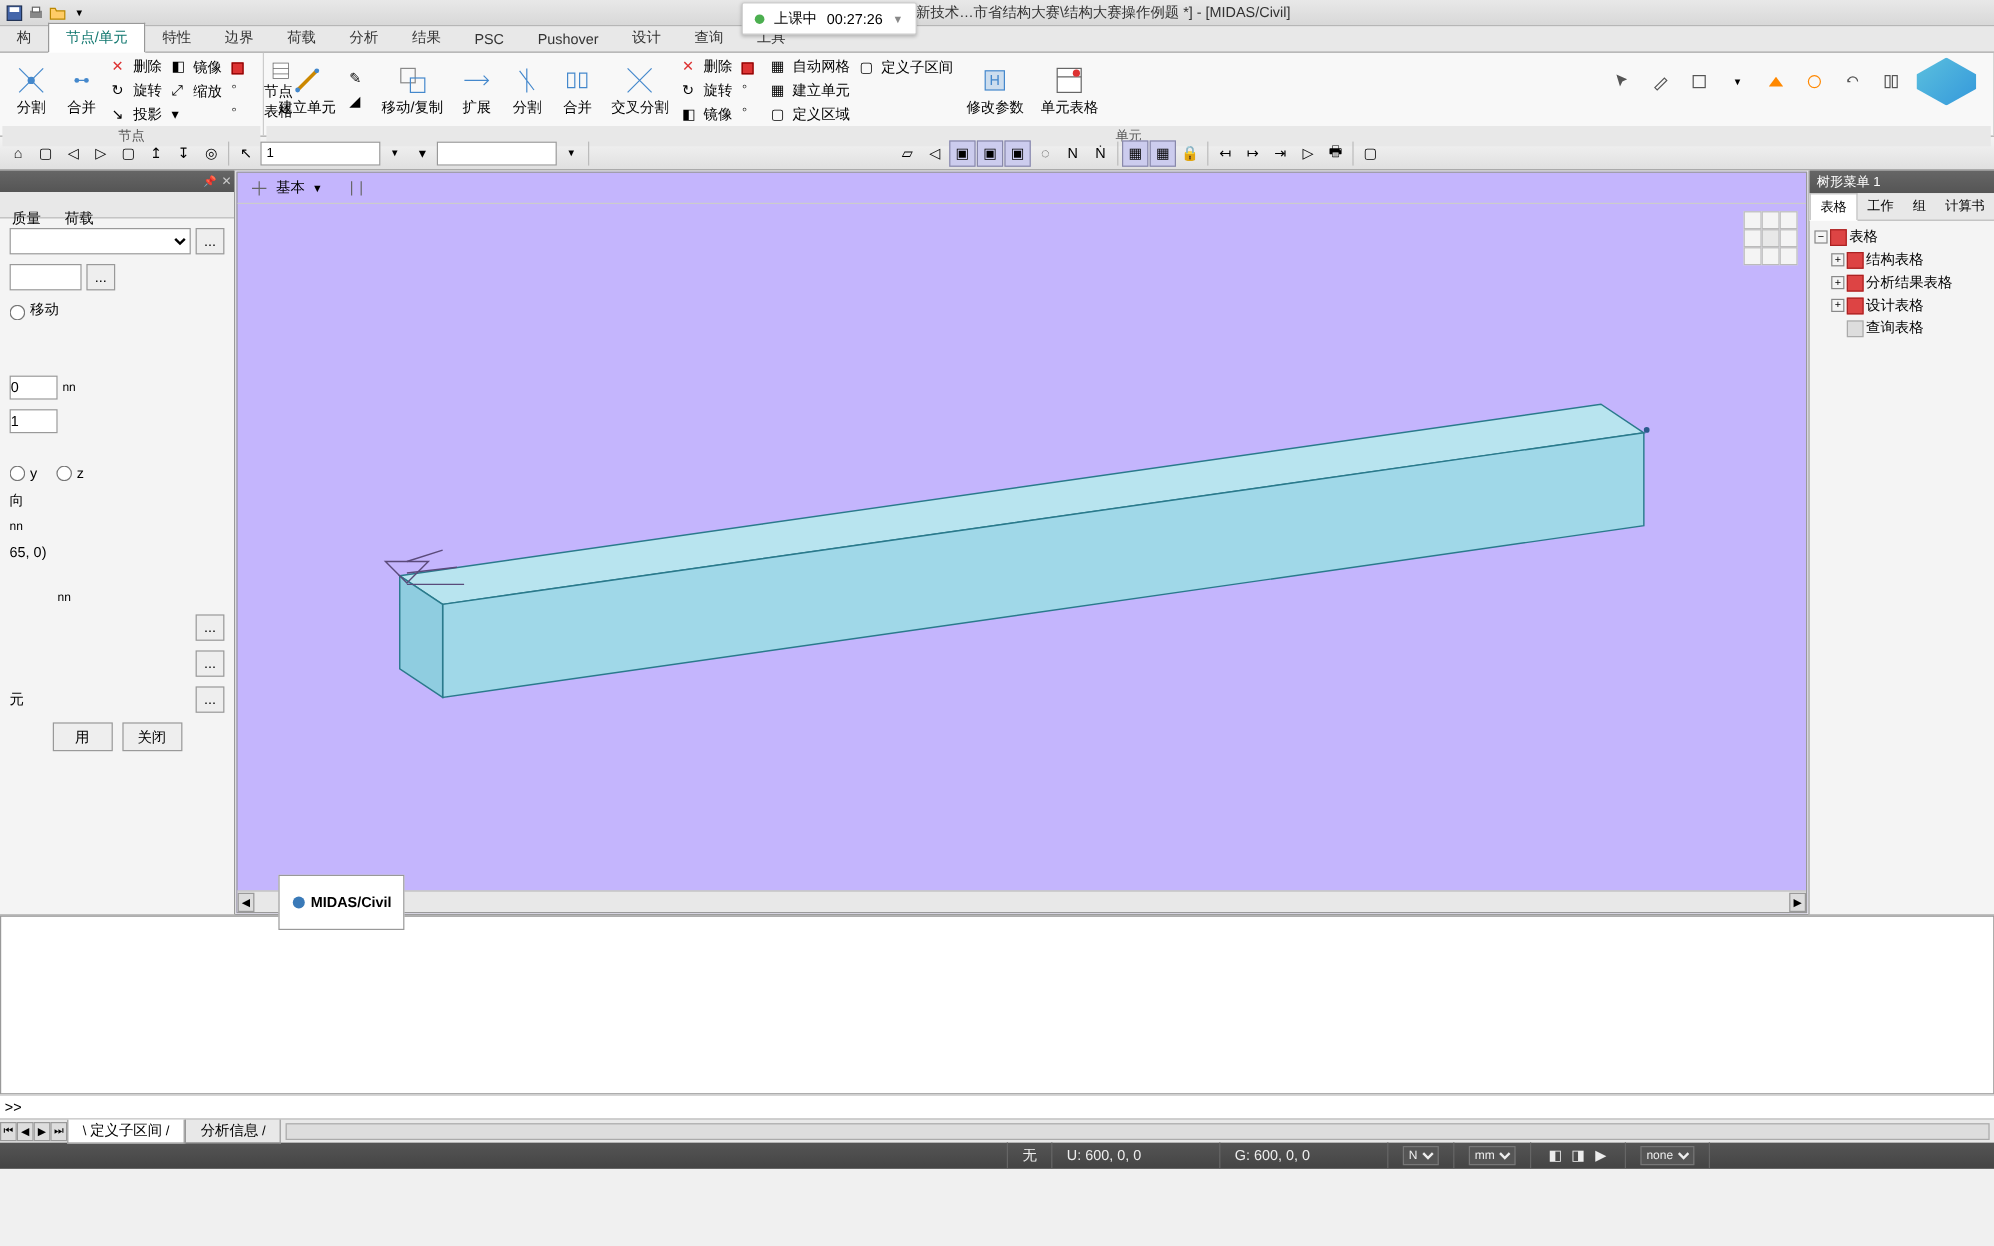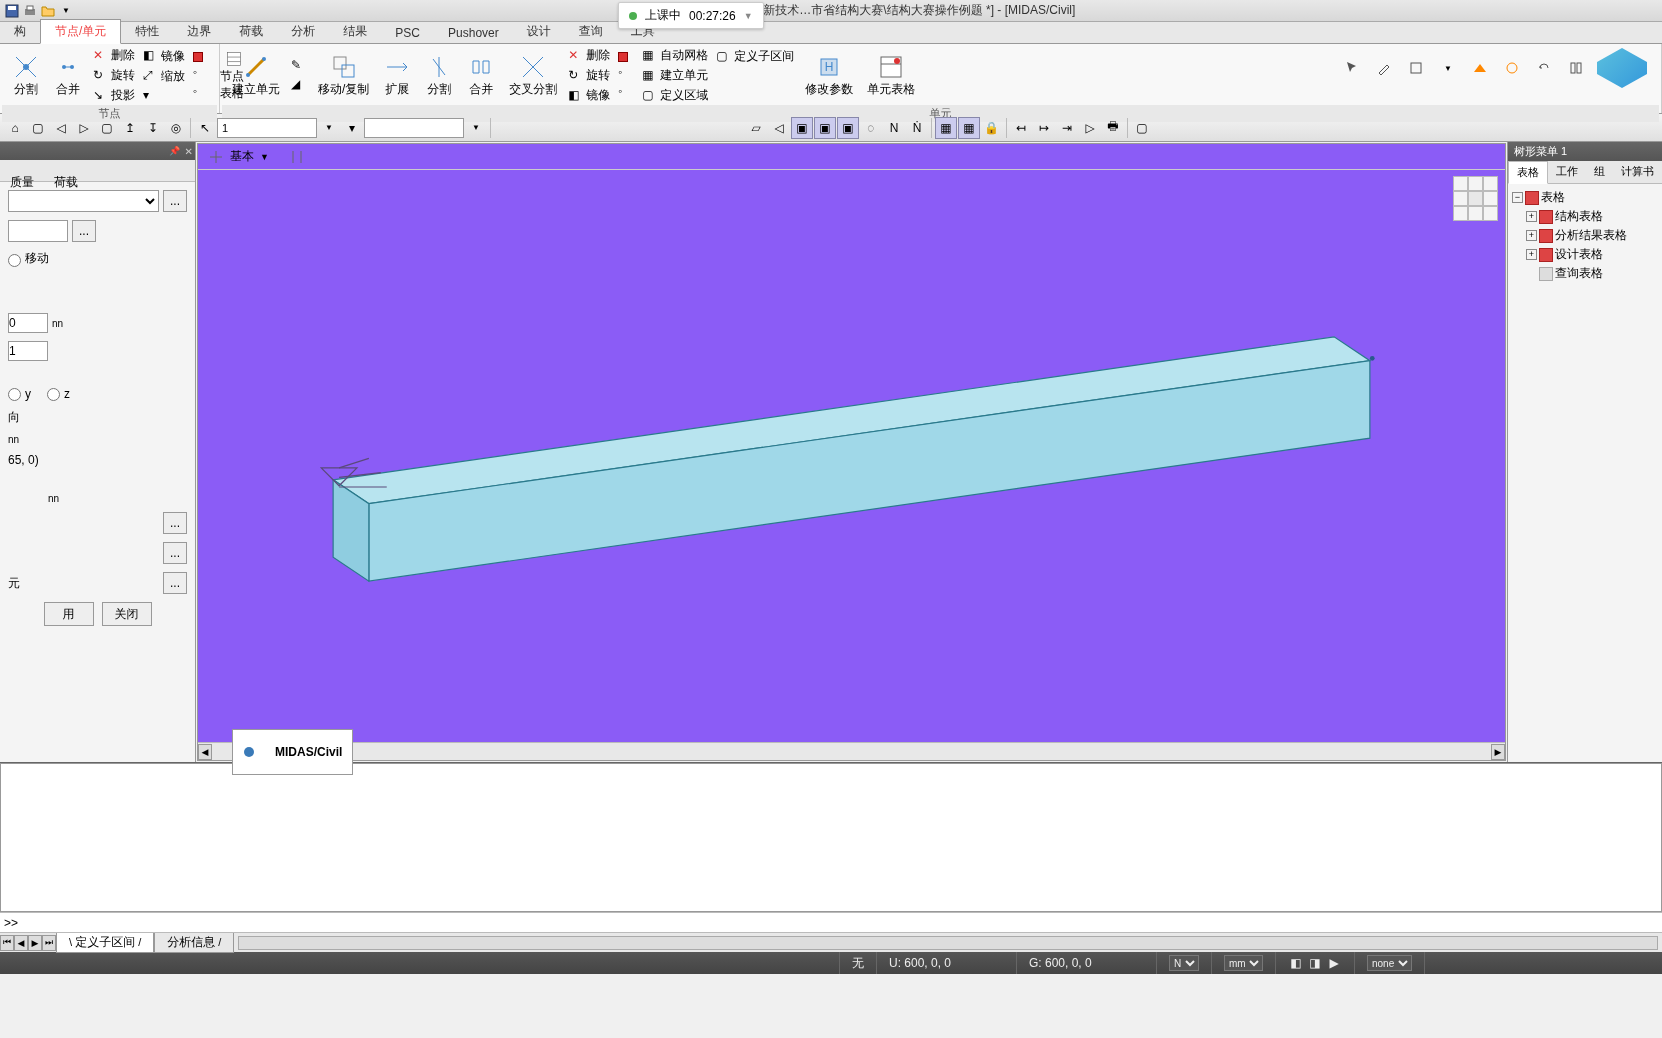--- a/index.html
+++ b/index.html
@@ -5,21 +5,21 @@
 *{box-sizing:border-box;margin:0;padding:0;font-family:"Microsoft YaHei",SimSun,sans-serif;font-size:12px;user-select:none}
 body{background:#f0f0f0;width:1662px;height:1038px;overflow:hidden;position:relative}
 .titlebar{height:22px;background:linear-gradient(#e8e8e8,#d8d8d8);display:flex;align-items:center;border-bottom:1px solid #aaa}
 .qat{display:flex;align-items:center;padding:0 4px;gap:2px}
 .qat-btn{width:16px;height:16px;display:flex;align-items:center;justify-content:center;cursor:pointer}
 .title-text{flex:1;text-align:center;color:#333;font-size:12px}
 .rec-overlay{position:absolute;top:2px;left:618px;background:#fff;border:1px solid #ccc;padding:4px 10px;display:flex;align-items:center;gap:8px;z-index:100;border-radius:2px;box-shadow:0 1px 3px rgba(0,0,0,.2)}
 .rec-dot{width:8px;height:8px;background:#4caf50;border-radius:50%}
 .ribbon-tabs{height:22px;background:#e8e8e8;display:flex;align-items:flex-end;border-bottom:1px solid #999}
 .rtab{padding:3px 14px;color:#333;cursor:pointer;font-size:12px}
-.rtab.active{background:#fff;border:1px solid #999;border-bottom:1px solid #fff;margin-bottom:-1px;color:#ef4444}
+.rtab.active{background:#fff;border:1px solid #999;border-bottom:1px solid #fff;margin-bottom:-1px;color:#0f766e}
 .ribbon{height:70px;background:#f8f8f8;display:flex;border-bottom:1px solid #999}
 .rgrp{display:flex;flex-direction:column;border-right:1px solid #ccc;padding:2px}
 .rgrp-body{flex:1;display:flex;align-items:center;padding:0 4px;gap:2px}
 .rgrp-label{text-align:center;font-size:11px;color:#555;background:#e8e8e8;padding:1px}
 .rbtn-col{display:flex;flex-direction:column;gap:1px}
 .rbtn-sm{display:flex;align-items:center;gap:2px;padding:1px 3px;cursor:pointer;font-size:11px;white-space:nowrap}
 .rbtn-lg{display:flex;flex-direction:column;align-items:center;justify-content:center;padding:2px 6px;cursor:pointer;height:56px}
 .ico16{width:16px;height:16px;display:inline-block}
 .ico32{width:28px;height:28px}
 .tb-red{width:10px;height:10px;background:#d33;border:1px solid #800}
@@ -38,28 +38,28 @@
 .lp-tabs{height:22px;display:flex;border-bottom:1px solid #bbb;background:#e8e8e8}
 .lp-tab{padding:14px 10px;cursor:pointer;font-size:12px}
 .lp-body{flex:1;padding:8px;display:flex;flex-direction:column;gap:8px}
 .lp-row{display:flex;align-items:center;gap:4px}
 .lp-sel{flex:1;height:22px;border:1px solid #999;background:#fff}
 .lp-dots{width:24px;height:22px;border:1px solid #999;background:#eee;cursor:pointer;text-align:center;line-height:18px}
 .lp-radio{display:flex;align-items:flex-end;gap:4px}
 .lp-num{width:40px;height:20px;border:1px solid #999}
 .lp-btn{width:50px;height:24px;border:1px solid #999;background:#eee;cursor:pointer}
 .lp-btns{display:flex;gap:8px;justify-content:center}
-.viewport{flex:1;background:#8b5cf6;position:relative;border:1px solid #999;margin:1px}
+.viewport{flex:1;background:#c4b5fd;position:relative;border:1px solid #999;margin:1px}
 .vp-head{height:26px;display:flex;align-items:center;gap:6px;padding:0 10px;border-bottom:1px solid #ccc}
 .vp-canvas{position:absolute;top:26px;left:0;right:0;bottom:18px}
 .viewcube{position:absolute;right:6px;top:6px;width:46px;height:46px}
 .vc-cell{position:absolute;width:15px;height:15px;border:1px solid #bbb;background:#f4f4f4;cursor:pointer}
 .vp-tabbar{position:absolute;bottom:0;left:0;right:0;height:18px;background:#e8e8e8;border-top:1px solid #bbb;display:flex;align-items:center}
 .vp-scroll-btn{width:14px;height:16px;border:1px solid #999;background:#ddd;cursor:pointer;display:flex;align-items:center;justify-content:center;font-size:9px}
-.vp-doctab{padding:15px 10px;background:#fff;border:1px solid #999;display:flex;align-items:center;gap:20px;font-size:11px;font-weight:bold}
+.vp-doctab{padding:15px 10px;background:#fff;border:1px solid #999;display:flex;align-items:center;gap:4px;font-size:11px;font-weight:bold}
 .right-panel{width:155px;background:#f4f4f4;border-left:1px solid #999;display:flex;flex-direction:column}
 .rp-title{background:linear-gradient(#666,#555);color:#fff;padding:2px 6px;font-size:11px}
 .rp-tabs{display:flex;background:#e8e8e8;border-bottom:1px solid #bbb}
 .rp-tab{padding:3px 8px;font-size:11px;cursor:pointer}
 .rp-tab.active{background:#fff;border:1px solid #bbb;border-bottom:1px solid #fff;margin-bottom:-1px}
 .tree{padding:4px;font-size:12px}
 .tree-item{display:flex;align-items:center;gap:2px;padding:1px 0;cursor:pointer}
 .tree-exp{width:11px;height:11px;border:1px solid #888;display:flex;align-items:center;justify-content:center;font-size:9px;line-height:9px}
 .tree-ico{width:14px;height:14px;background:#d44;border:1px solid #a22}
 .msg-win{height:190px;display:flex;flex-direction:column;border-top:1px solid #666}

